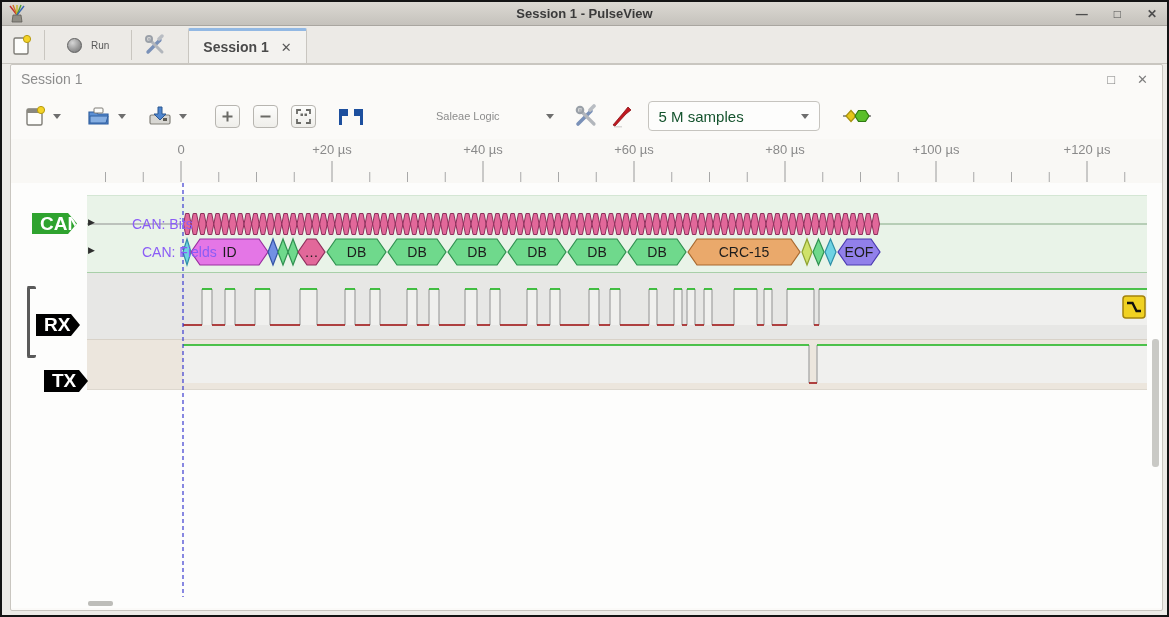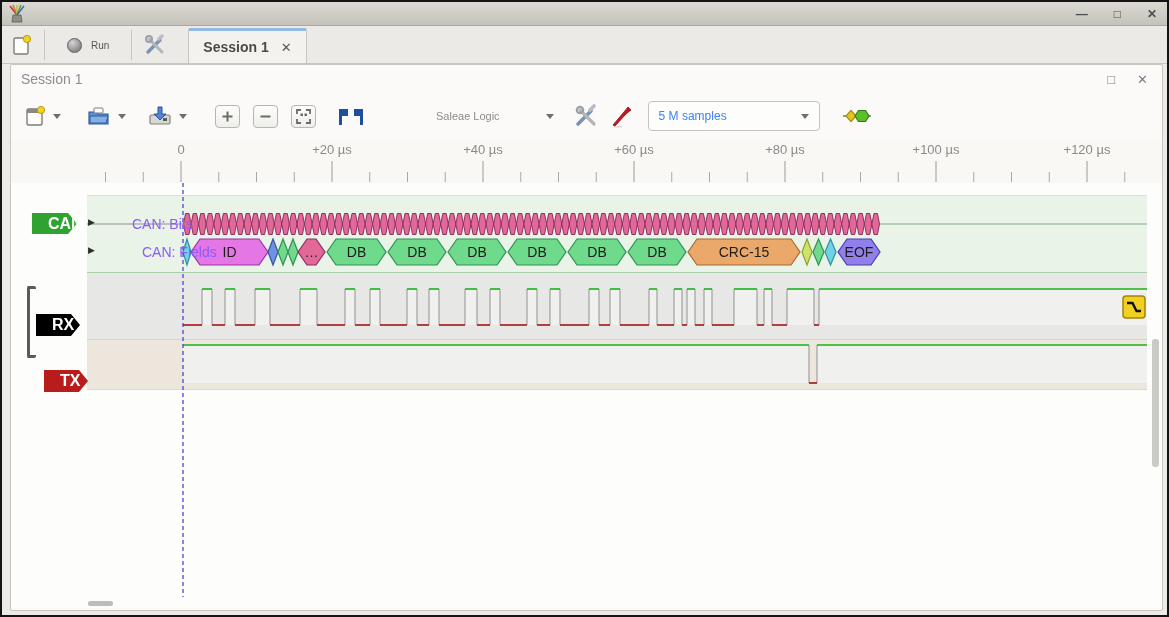--- a/index.html
+++ b/index.html
@@ -63,28 +63,28 @@
   .caret { width:0; height:0; border-left:4px solid transparent; border-right:4px solid transparent;
     border-top:5px solid #6e6e6e; margin-left:7px; }
   .sqbtn {
     width:25px; height:23px; border:1px solid #b7b5b0; border-radius:4px;
     background:linear-gradient(#fdfdfc,#efeeea);
     display:flex; align-items:center; justify-content:center;
   }
   .combo {
     height:30px; border:1px solid #c6c4bf; border-radius:4px; background:#fdfdfc;
     display:flex; align-items:center; justify-content:space-between;
-    padding:0 10px; font-size:12px; color:#3b82f6;
+    padding:0 10px; font-size:15px; color:#14532d;
   }
   .device-select { display:flex; align-items:center; font-size:11px; color:#8c8c8c; }
   
   #tv { position:absolute; left:0; top:0; z-index:5; pointer-events:none; }
   .tv-item { position:absolute; z-index:6; }
   .trace-tag {
-    color:#fff; font-size:16px; font-weight:bold; line-height:21px; padding-left:16px;
+    color:#fff; font-size:19px; font-weight:bold; line-height:21px; padding-left:8px;
   }
   .row-label { font-size:14px; color:#8b5cf6; white-space:nowrap;margin-left:30px; }
   .expand-arrow { font-size:9px; color:#2e2e2e; }
   .group-bracket {
     width:9px; height:72px;
     border-left:3px solid #5a5a5a; border-top:3px solid #5a5a5a; border-bottom:3px solid #5a5a5a;
     border-radius:2px;
   }
 </style>
 </head>
@@ -94,20 +94,21 @@
 
   <div id="titlebar">
     <svg class="app-icon" viewBox="0 0 18 19">
       <line x1="9" y1="11" x2="2" y2="2" stroke="#c03030" stroke-width="1.4"></line>
       <line x1="9" y1="11" x2="5" y2="1" stroke="#d07828" stroke-width="1.4"></line>
       <line x1="9" y1="11" x2="9" y2="1" stroke="#c8b820" stroke-width="1.4"></line>
       <line x1="9" y1="11" x2="13" y2="1" stroke="#50a030" stroke-width="1.4"></line>
       <line x1="9" y1="11" x2="16" y2="2" stroke="#3868b0" stroke-width="1.4"></line>
       <path d="M5,11 h8 l1,7 h-10 z" fill="#8f8d85" stroke="#5e5c56" stroke-width="0.8"></path>
     </svg>
+    <div class="title">Session 1 - PulseView</div>
     <div class="winbtns">
       <span class="winbtn">—</span>
       <span class="winbtn">□</span>
       <span class="winbtn">✕</span>
     </div>
   </div>
 
   <div id="main-toolbar">
     <div class="tbtn" style="margin-left:10px">
       <svg width="20" height="22" viewBox="0 0 20 22">
@@ -528,17 +529,17 @@
   <span class="tv-item expand-arrow" style="left:86px; top:215px">▶</span>
   <span class="tv-item row-label" style="left:100px; top:214px">CAN: Bits</span>
   <span class="tv-item expand-arrow" style="left:86px; top:243px">▶</span>
   <span class="tv-item row-label" style="left:110px; top:242px">CAN: Fields</span>
 
   <div class="tv-item group-bracket" style="left:25px; top:284px"></div>
 
   <div class="tv-item trace-tag" id="rx-tag" style="left: 34px; top: 312px; width: 44px; height: 22px; line-height: 22px; clip-path: polygon(0px 0px, 35px 0px, 44px 11px, 35px 22px, 0px 22px); background: #000000;">
     <span>RX</span>
   </div>
-  <div class="tv-item trace-tag" id="tx-tag" style="left: 42px; top: 368px; width: 44px; height: 22px; line-height: 22px; clip-path: polygon(0px 0px, 35px 0px, 44px 11px, 35px 22px, 0px 22px); background: #b91c1c;">
+  <div class="tv-item trace-tag" id="tx-tag" style="left: 42px; top: 368px; width: 44px; height: 22px; line-height: 22px; clip-path: polygon(0px 0px, 35px 0px, 44px 11px, 35px 22px, 0px 22px); background: #000000;">
     <span>TX</span>
   </div>
 
 </div>
 
 </body></html>

